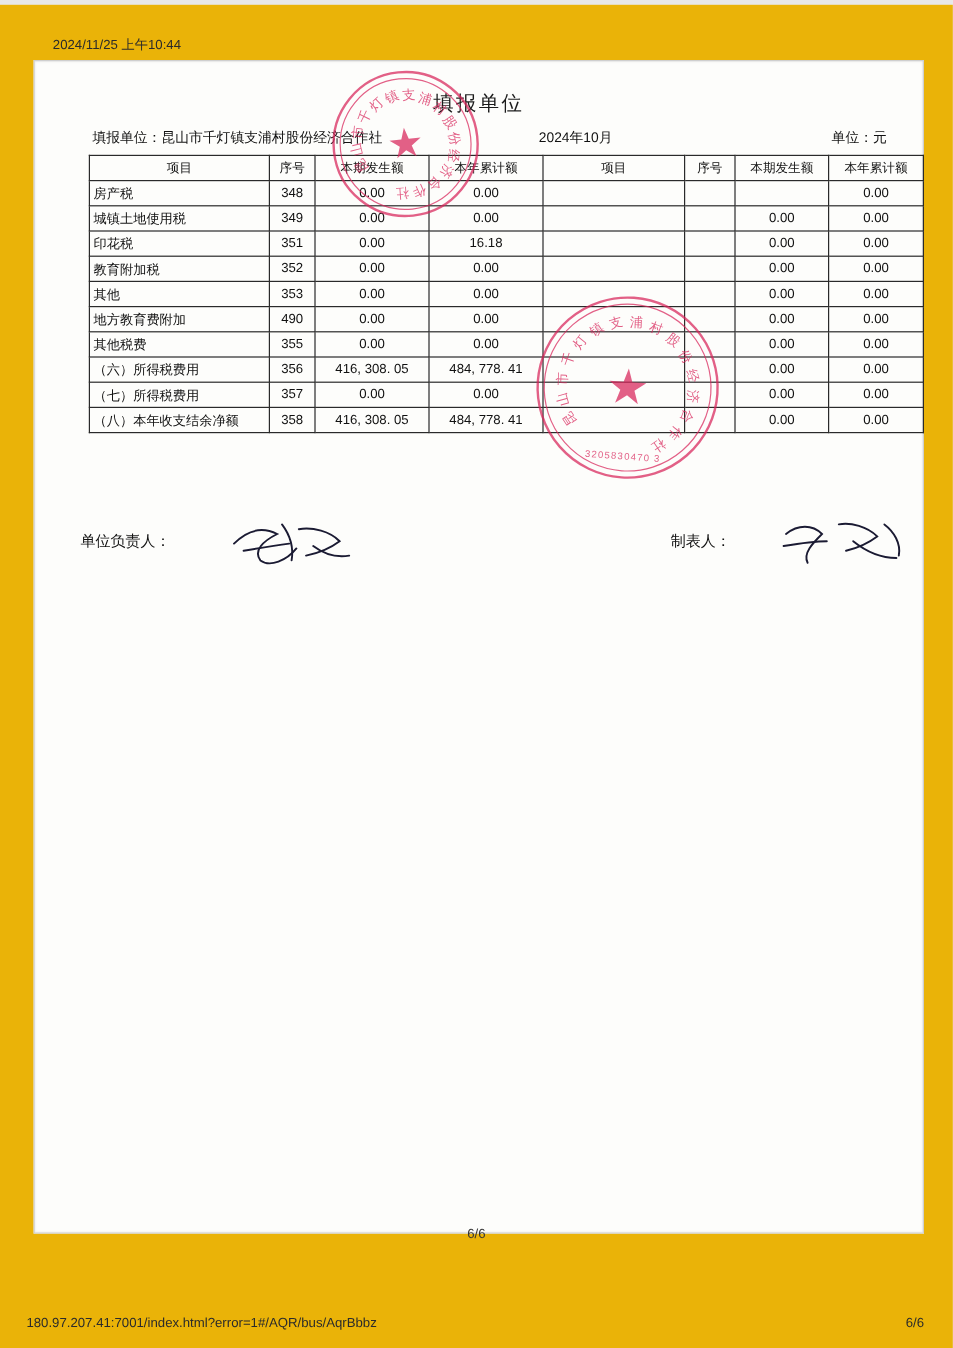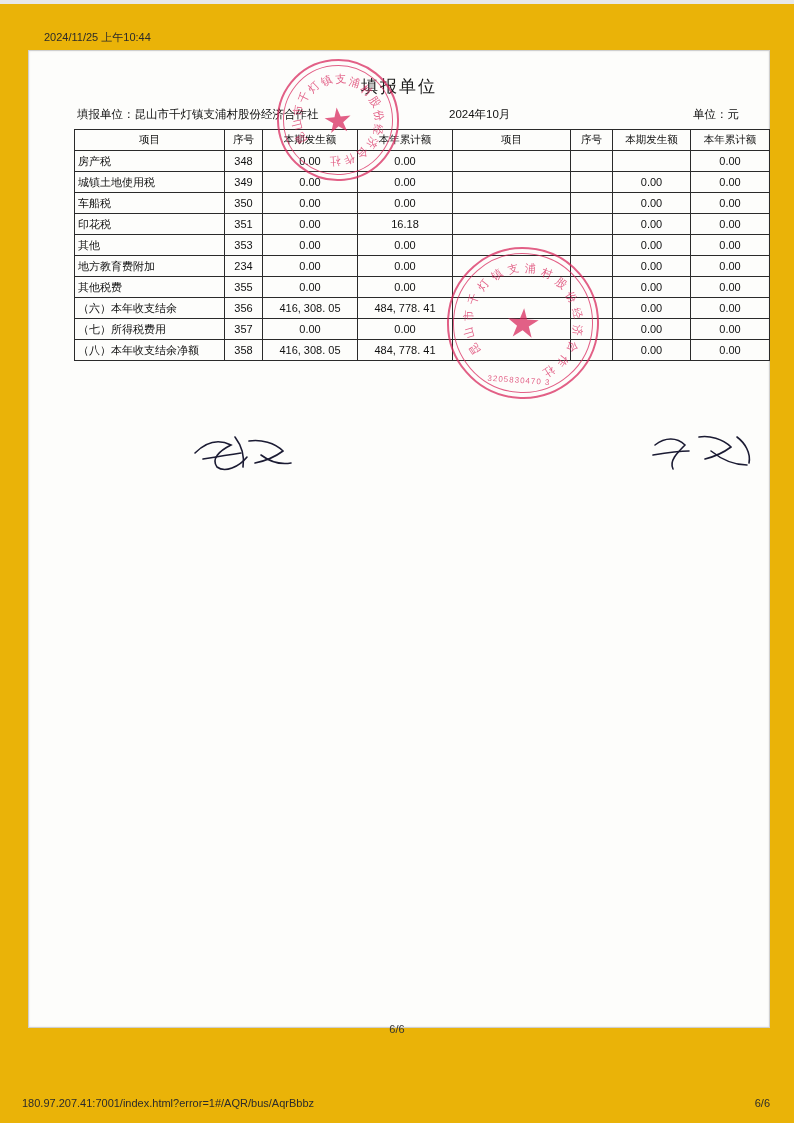--- a/index.html
+++ b/index.html
@@ -272,71 +272,71 @@
             <td class="c-item">城镇土地使用税</td>
             <td class="c-no">349</td>
             <td class="c-amt">0.00</td>
             <td class="c-amt">0.00</td>
             <td class="c-item"></td>
             <td class="c-no"></td>
             <td class="c-amt">0.00</td>
             <td class="c-amt">0.00</td>
           </tr>
           <tr>
-            <td class="c-item">车船税</td>
-            <td class="c-no">350</td>
-            <td class="c-amt">0.00</td>
-            <td class="c-amt">0.00</td>
-            <td class="c-item"></td>
-            <td class="c-no"></td>
-            <td class="c-amt">0.00</td>
-            <td class="c-amt">0.00</td>
-          </tr>
-          <tr>
             <td class="c-item">印花税</td>
             <td class="c-no">351</td>
             <td class="c-amt">0.00</td>
             <td class="c-amt">16.18</td>
             <td class="c-item"></td>
             <td class="c-no"></td>
             <td class="c-amt">0.00</td>
             <td class="c-amt">0.00</td>
           </tr>
           <tr>
+            <td class="c-item">教育附加税</td>
+            <td class="c-no">352</td>
+            <td class="c-amt">0.00</td>
+            <td class="c-amt">0.00</td>
+            <td class="c-item"></td>
+            <td class="c-no"></td>
+            <td class="c-amt">0.00</td>
+            <td class="c-amt">0.00</td>
+          </tr>
+          <tr>
             <td class="c-item">其他</td>
             <td class="c-no">353</td>
             <td class="c-amt">0.00</td>
             <td class="c-amt">0.00</td>
             <td class="c-item"></td>
             <td class="c-no"></td>
             <td class="c-amt">0.00</td>
             <td class="c-amt">0.00</td>
           </tr>
           <tr>
             <td class="c-item">地方教育费附加</td>
-            <td class="c-no">234</td>
+            <td class="c-no">490</td>
             <td class="c-amt">0.00</td>
             <td class="c-amt">0.00</td>
             <td class="c-item"></td>
             <td class="c-no"></td>
             <td class="c-amt">0.00</td>
             <td class="c-amt">0.00</td>
           </tr>
           <tr>
             <td class="c-item">其他税费</td>
             <td class="c-no">355</td>
             <td class="c-amt">0.00</td>
             <td class="c-amt">0.00</td>
             <td class="c-item"></td>
             <td class="c-no"></td>
             <td class="c-amt">0.00</td>
             <td class="c-amt">0.00</td>
           </tr>
           <tr>
-            <td class="c-item bold">（六）本年收支结余</td>
+            <td class="c-item bold">（六）所得税费用</td>
             <td class="c-no">356</td>
             <td class="c-amt">416, 308. 05</td>
             <td class="c-amt">484, 778. 41</td>
             <td class="c-item"></td>
             <td class="c-no"></td>
             <td class="c-amt">0.00</td>
             <td class="c-amt">0.00</td>
           </tr>
           <tr>
             <td class="c-item bold">（七）所得税费用</td>
@@ -401,20 +401,28 @@
         <span style="transform:rotate(70deg) translate(0,-62px)">经</span>
         <span style="transform:rotate(88deg) translate(0,-62px)">济</span>
         <span style="transform:rotate(106deg) translate(0,-62px)">合</span>
         <span style="transform:rotate(124deg) translate(0,-62px)">作</span>
         <span style="transform:rotate(142deg) translate(0,-62px)">社</span>
       </div>
       <div class="star" style="font-size:40px">★</div>
       <div class="code">3205830470 3</div>
     </div>
 
+    <div class="sign-row">
+      <div class="sign-left">
+        <span>单位负责人：</span>
+      </div>
+      <div class="sign-right">
+        <span>制表人：</span>
+      </div>
+    </div>
 
     <svg class="sig" style="left:160px; top:382px;" width="110" height="44" viewBox="0 0 110 44">
       <g stroke="#1b1b33" fill="none" stroke-width="1.6" stroke-linecap="round">
         <path d="M6,20 C18,8 30,6 42,12 C30,18 22,26 28,34 C36,40 50,34 58,24"></path>
         <path d="M14,26 C26,24 38,22 52,20"></path>
         <path d="M60,8 C72,6 86,10 94,18 C86,24 76,28 66,30"></path>
         <path d="M72,22 C80,28 90,32 102,30"></path>
         <path d="M46,4 C52,12 56,22 54,34"></path>
       </g>
     </svg>

